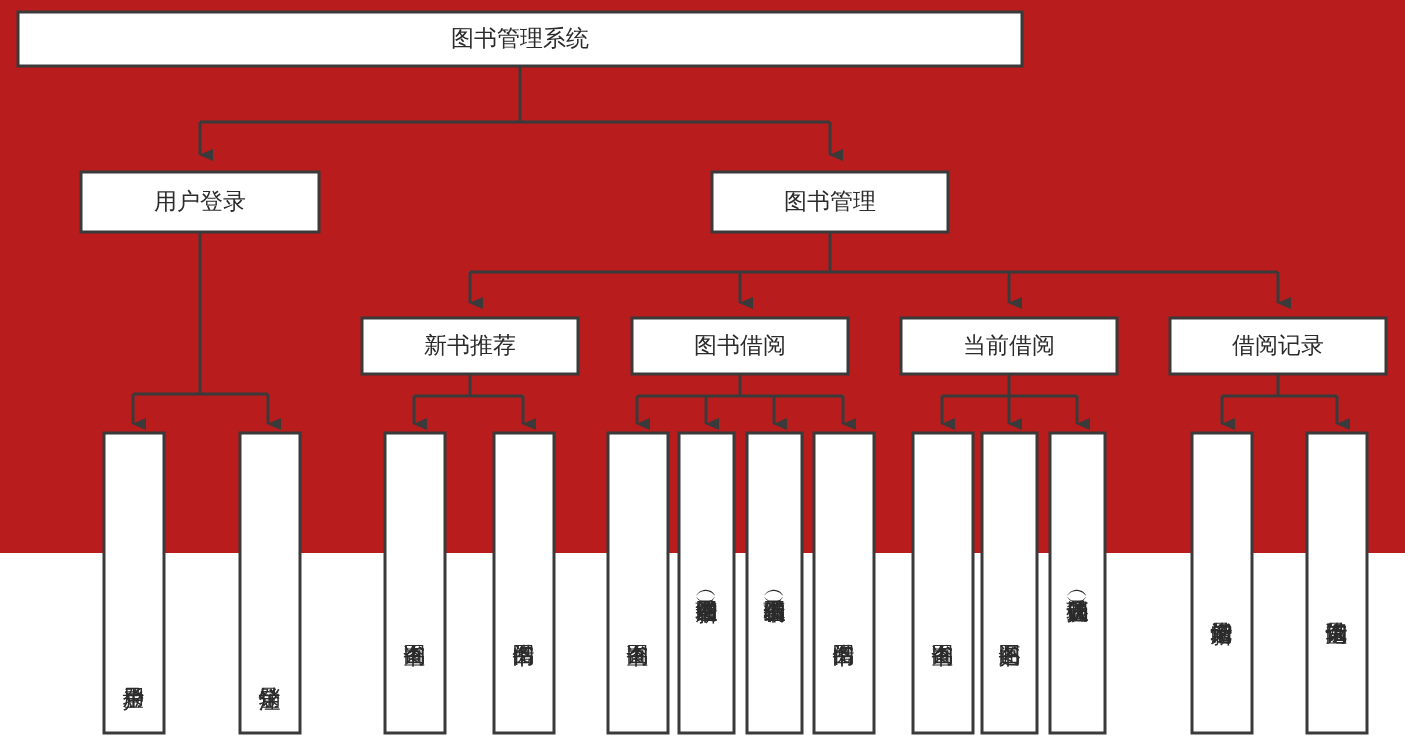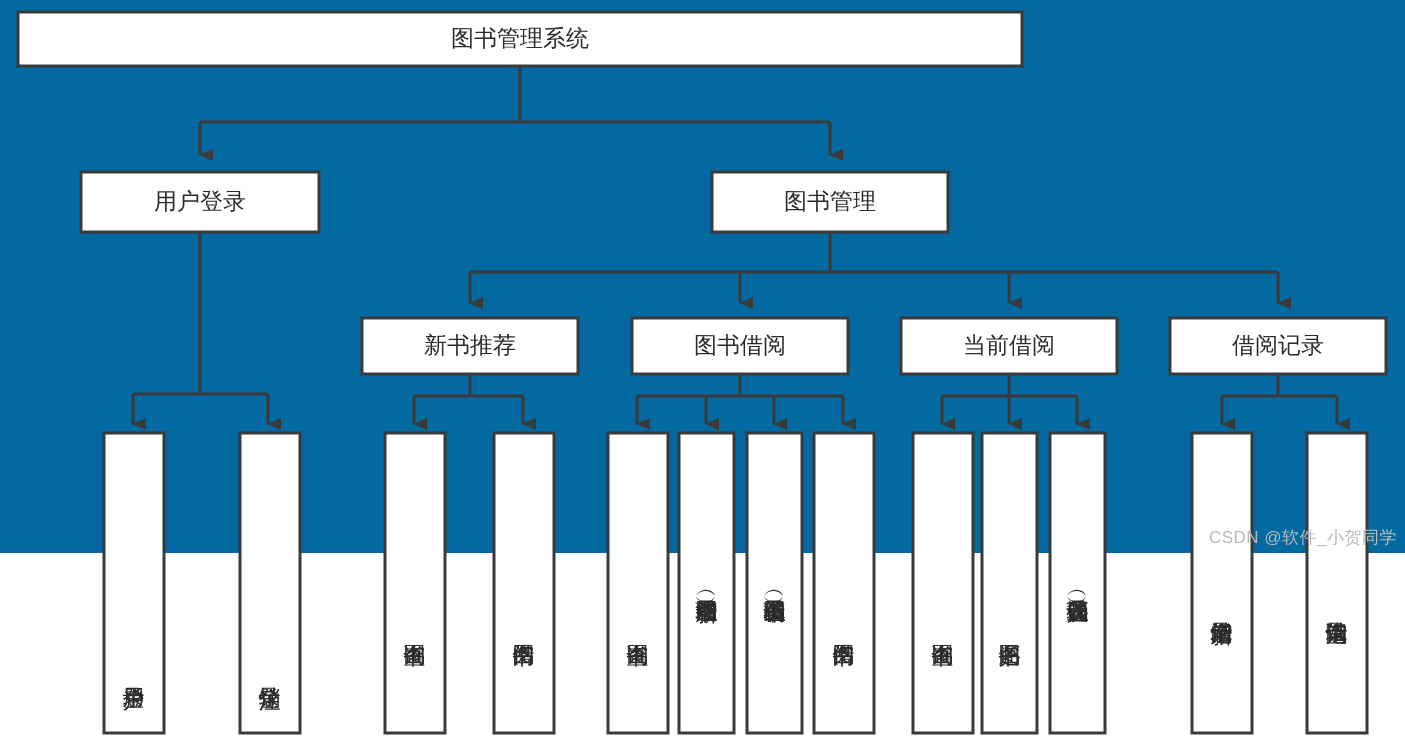--- a/index.html
+++ b/index.html
@@ -10,21 +10,21 @@
   body {
     width: 1405px;
     height: 747px;
     font-family: "Liberation Sans", "DejaVu Sans", sans-serif;
     overflow: hidden;
   }
   #diagram-root {
     position: relative;
     width: 1405px;
     height: 553px;
-    background: #0369a1;
+    background: #b91c1c;
   }
   svg#tree-svg {
     position: absolute;
     left: 0;
     top: 0;
     width: 1405px;
     height: 747px;
     display: block;
   }
   .node-rect {
@@ -232,15 +232,14 @@
       <text class="node-label node-label-v" x="1222" y="605">新增借阅记录</text>
     </g>
 
     <g>
       <rect class="node-rect" x="1307" y="433" width="60" height="300"></rect>
       <text class="node-label node-label-v" x="1337" y="605">查询借阅记录</text>
     </g>
 
   </svg>
 
-  <div class="watermark">CSDN @软件_小贺同学</div>
 
 </div>
 
 </body></html>

